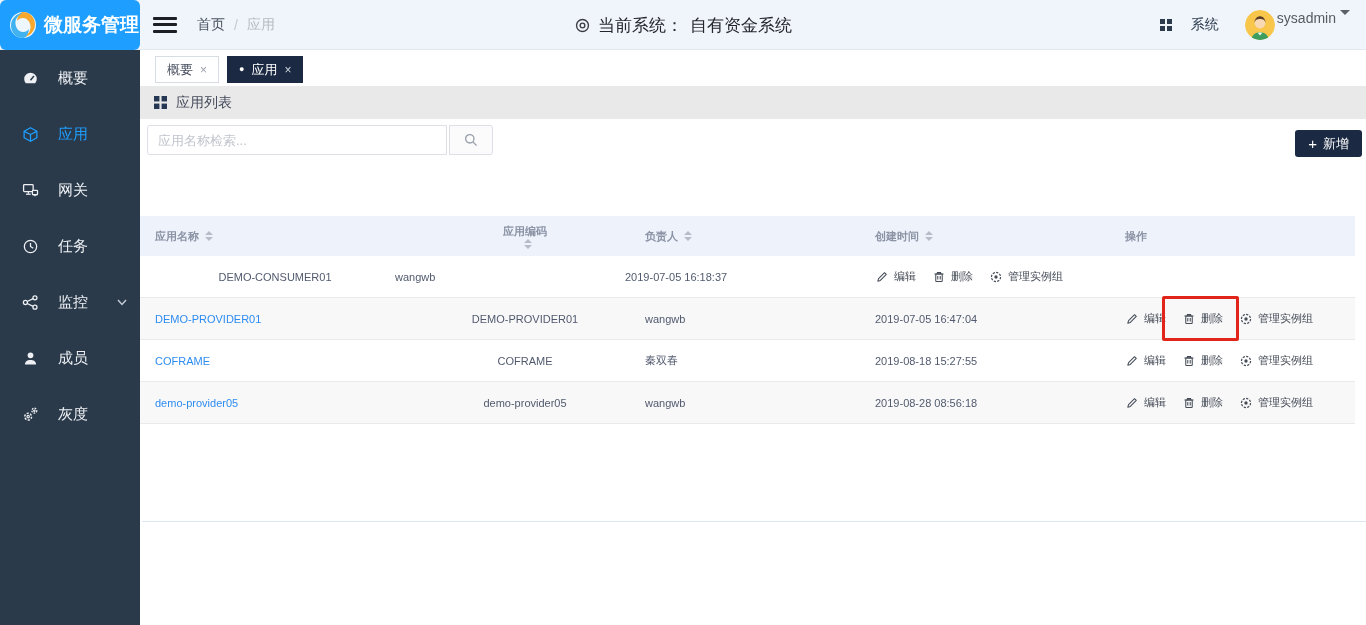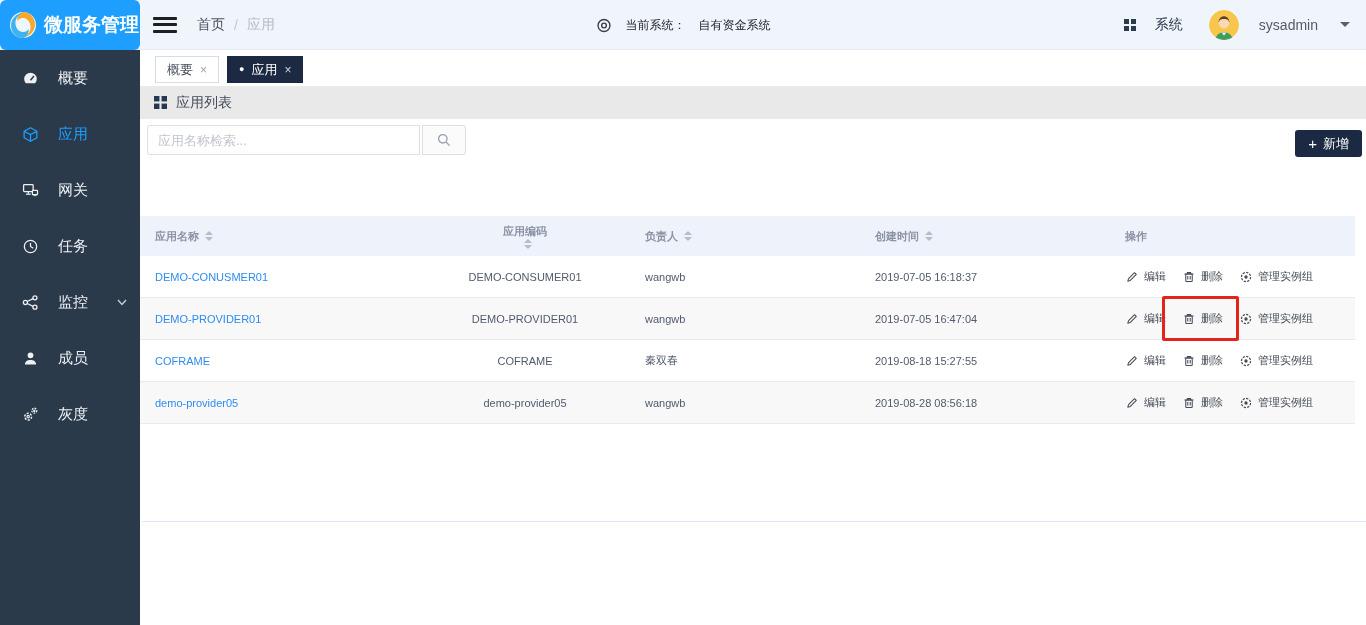--- a/index.html
+++ b/index.html
@@ -15,24 +15,24 @@
           display:flex; align-items:center; gap:6px; padding-left:8px;
           font-size:19px; font-weight:bold; flex:0 0 auto; cursor:pointer;border-radius:6px; }
   .hamburger { margin-left:13px; width:24px; height:16px; display:flex;
                flex-direction:column; justify-content:space-between; cursor:pointer; }
   .hamburger i { display:block; height:3px; background:#1c1f24; border-radius:1px; }
   .breadcrumb { margin-left:20px; font-size:14px; display:flex; gap:9px; align-items:center; }
   .bc-home { color:#4b5260; cursor:pointer; }
   .bc-sep { color:#c3c8d0; }
   .bc-cur { color:#b5bac3; }
   .current-system { position:absolute; left:50%; top:0; height:50px; transform:translateX(-50%);
-                    display:flex; align-items:center; gap:13px; font-size:12px; color:#23262c;justify-content:flex-end; }
+                    display:flex; align-items:center; gap:7px; font-size:17px; color:#23262c;justify-content:flex-end; }
   .topbar-right { margin-left:auto; display:flex; align-items:center; gap:26px; padding-right:16px; }
   .system-switch { display:flex; align-items:center; gap:19px; font-size:14px; color:#2b3a4d; cursor:pointer; }
-  .user-menu { display:flex; align-items:center; gap:20px; cursor:pointer; }
+  .user-menu { display:flex; align-items:flex-start; gap:2px; cursor:pointer; }
   .avatar { width:30px; height:30px; border-radius:50%; overflow:hidden; display:block; }
   .username { font-size:14px; color:#555b63; }
   .caret-down { width:0; height:0; border-left:5px solid transparent; border-right:5px solid transparent;
                 border-top:5px solid #5a6068; margin-left:2px; }
 
   
   .sidebar { position:absolute; left:0; top:50px; width:140px; bottom:0; background:#2a3a4b; }
   .side-item { position:relative; height:56px; display:flex; align-items:center;
                padding-left:21px; gap:19px; color:#eef0f3; font-size:15px; cursor:pointer; }
   .side-item .sicon { width:18px; height:18px; display:flex; align-items:center; justify-content:center; }
@@ -50,21 +50,21 @@
   .tab.active { background:#1b2a42; border-color:#1b2a42; color:#fff; }
   .tab.active .tab-close { color:#cfd6e0; }
   .tab .dot { font-size:9px; line-height:1; }
 
   .section-bar { position:absolute; top:36px; left:0; right:0; height:33px; background:#e9e9e9;
                  display:flex; align-items:center; gap:9px; padding-left:14px;
                  font-size:14px; color:#42495a; }
 
   .toolbar { position:absolute; top:69px; left:0; right:0; height:53px; background:#fff; }
   .searchbox { position:absolute; left:7px; top:6px; display:flex; }
-  .search-input { width:273px; height:30px; border:1px solid #dcdfe6; border-radius:3px 0 0 3px;
+  .search-input { width:300px; height:30px; border:1px solid #dcdfe6; border-radius:3px 0 0 3px;
                   padding:0 10px; font-size:13px; color:#495060; outline:none; background:#fff; }
   .search-input::placeholder { color:#c0c4cc; }
   .search-btn { width:44px; height:30px; margin-left:2px; border:1px solid #dcdfe6;
                 border-radius:0 3px 3px 0; background:#fbfbfc; cursor:pointer;
                 display:flex; align-items:center; justify-content:center; }
   .add-btn { position:absolute; right:4px; top:11px; height:27px; padding:0 13px;
              background:#1b2a42; color:#fff; border:none; border-radius:3px; font-size:13px;
              display:inline-flex; align-items:center; gap:6px; cursor:pointer;
              font-family:"Liberation Sans","DejaVu Sans",sans-serif; }
   .add-plus { font-size:15px; line-height:1; }
@@ -317,23 +317,20 @@
               <i class="up"></i>
               <i class="dn"></i>
             </span>
         </div>
         <div class="th c-ops">
           <span>操作</span>
         </div>
       </div>
 
       <div class="trow">
-        <div class="td c-name">
-            <a class="app-link">DEMO-CONUSMER01</a>
-          </div>
         <div class="td c-code">DEMO-CONSUMER01</div>
         <div class="td c-owner">wangwb</div>
         <div class="td c-created">2019-07-05 16:18:37</div>
         <div class="td c-ops ops">
           <span class="op">
             <span>
                 <svg width="14" height="14" viewBox="0 0 16 16" fill="none" stroke="currentColor" stroke-width="1.2" stroke-linejoin="round">
                   <path d="M3.2 12.8l.9-2.9 6.8-6.8 2 2-6.8 6.8-2.9.9z"></path>
                 </svg>
               </span>

